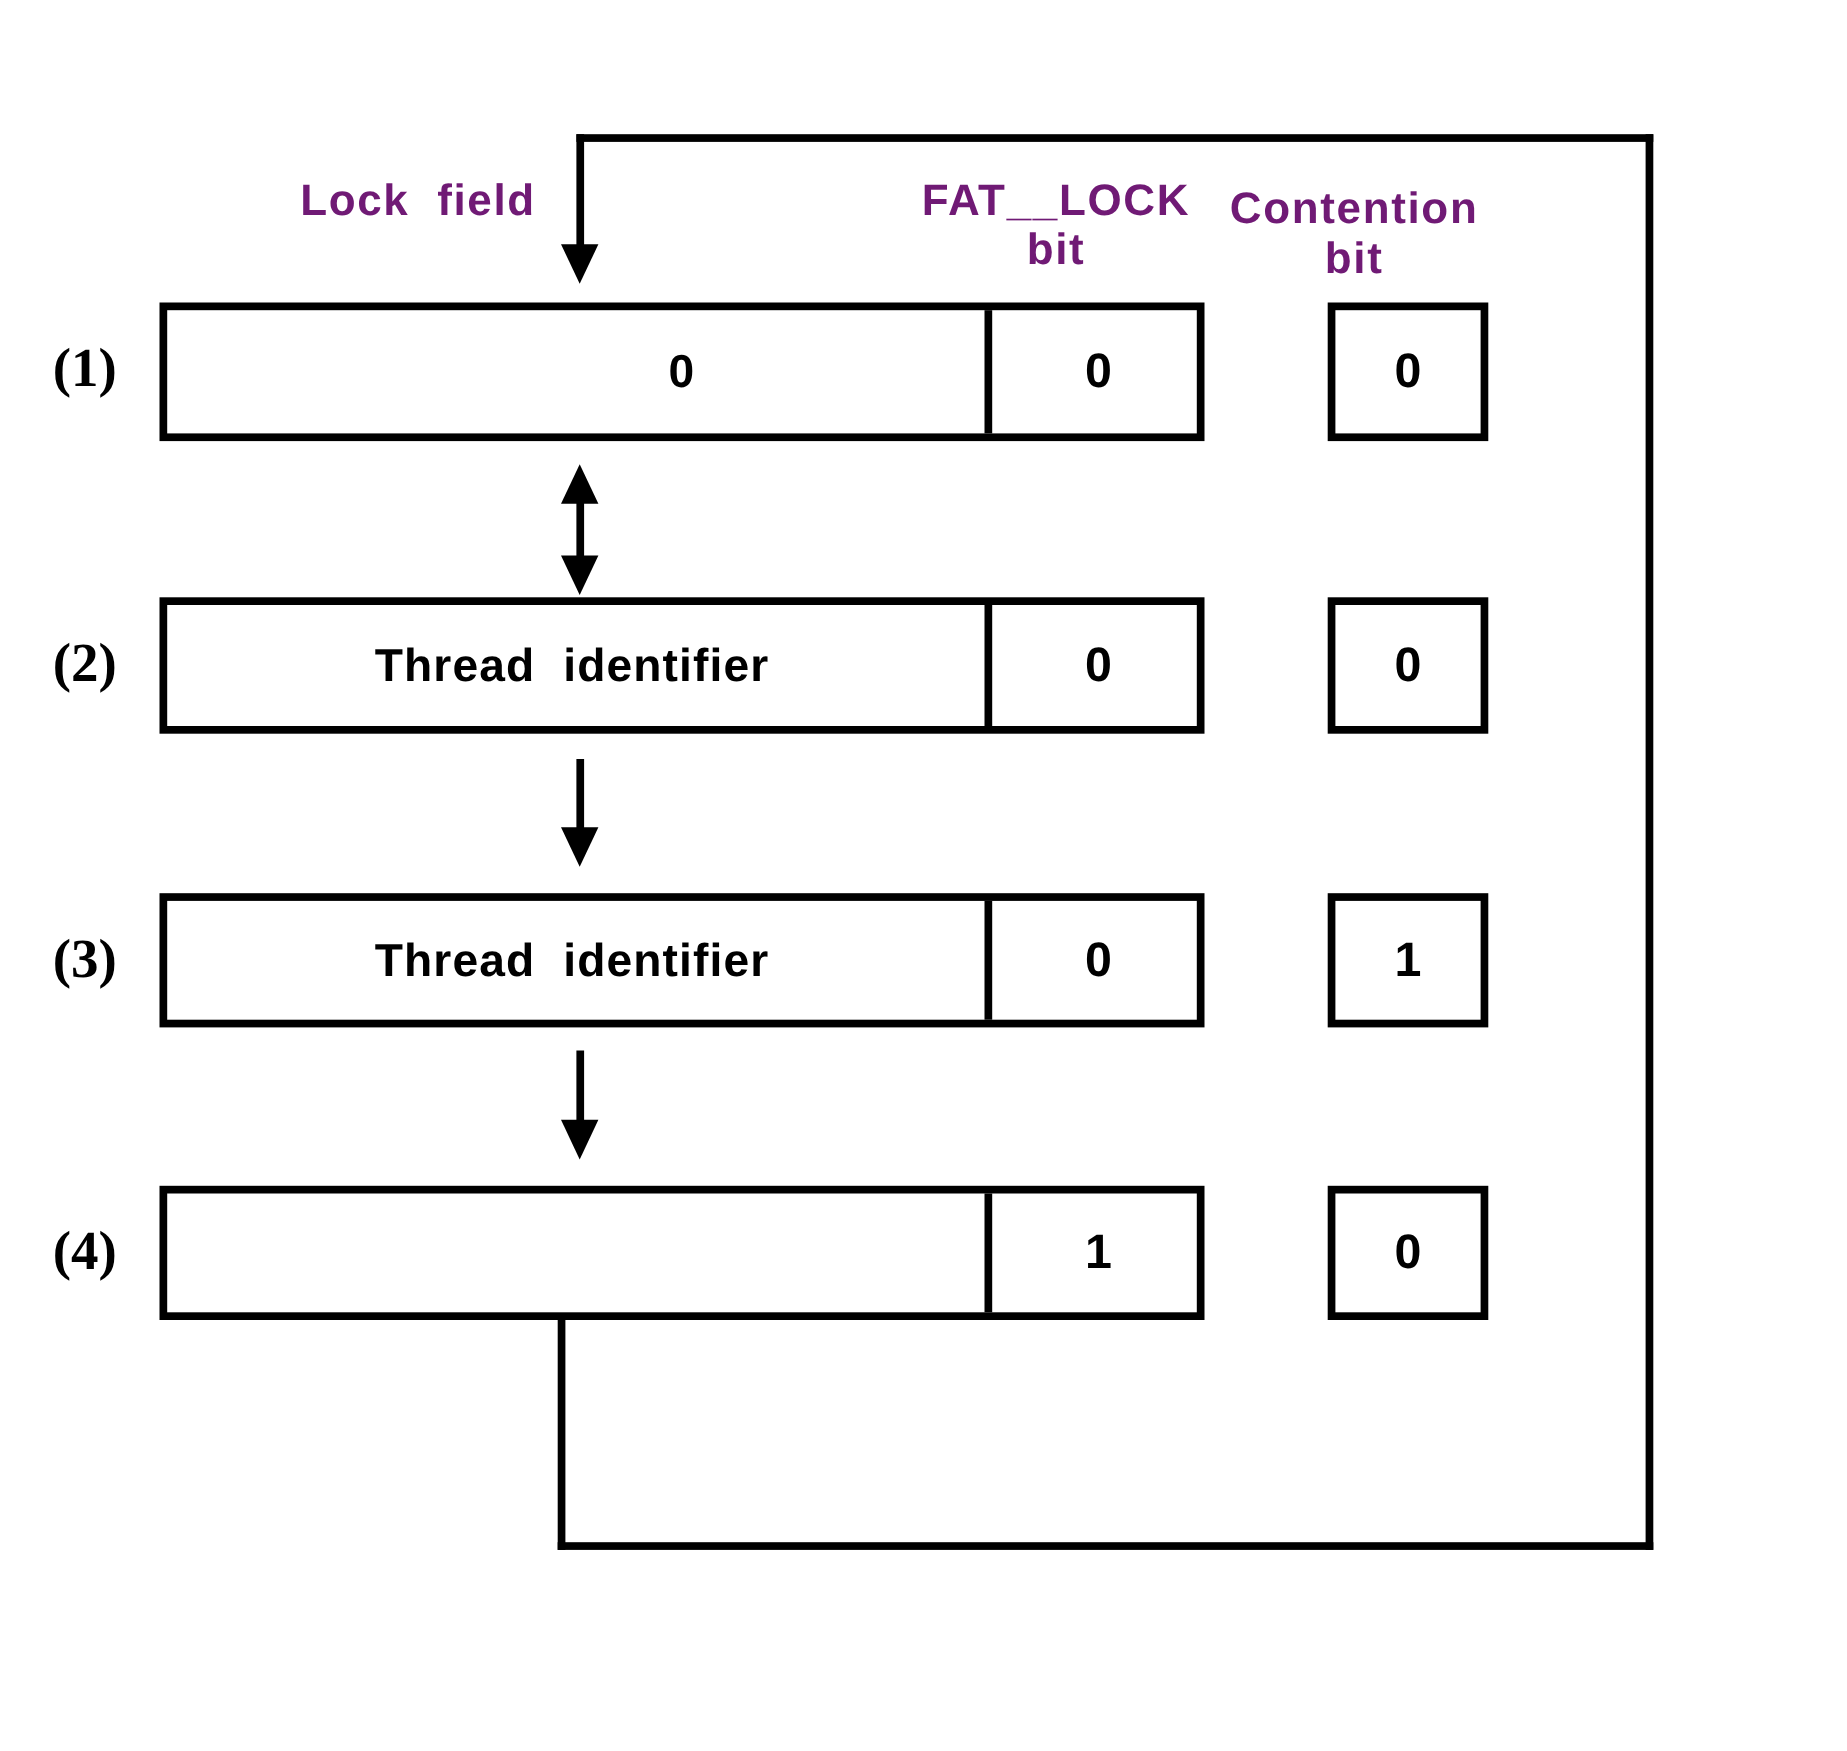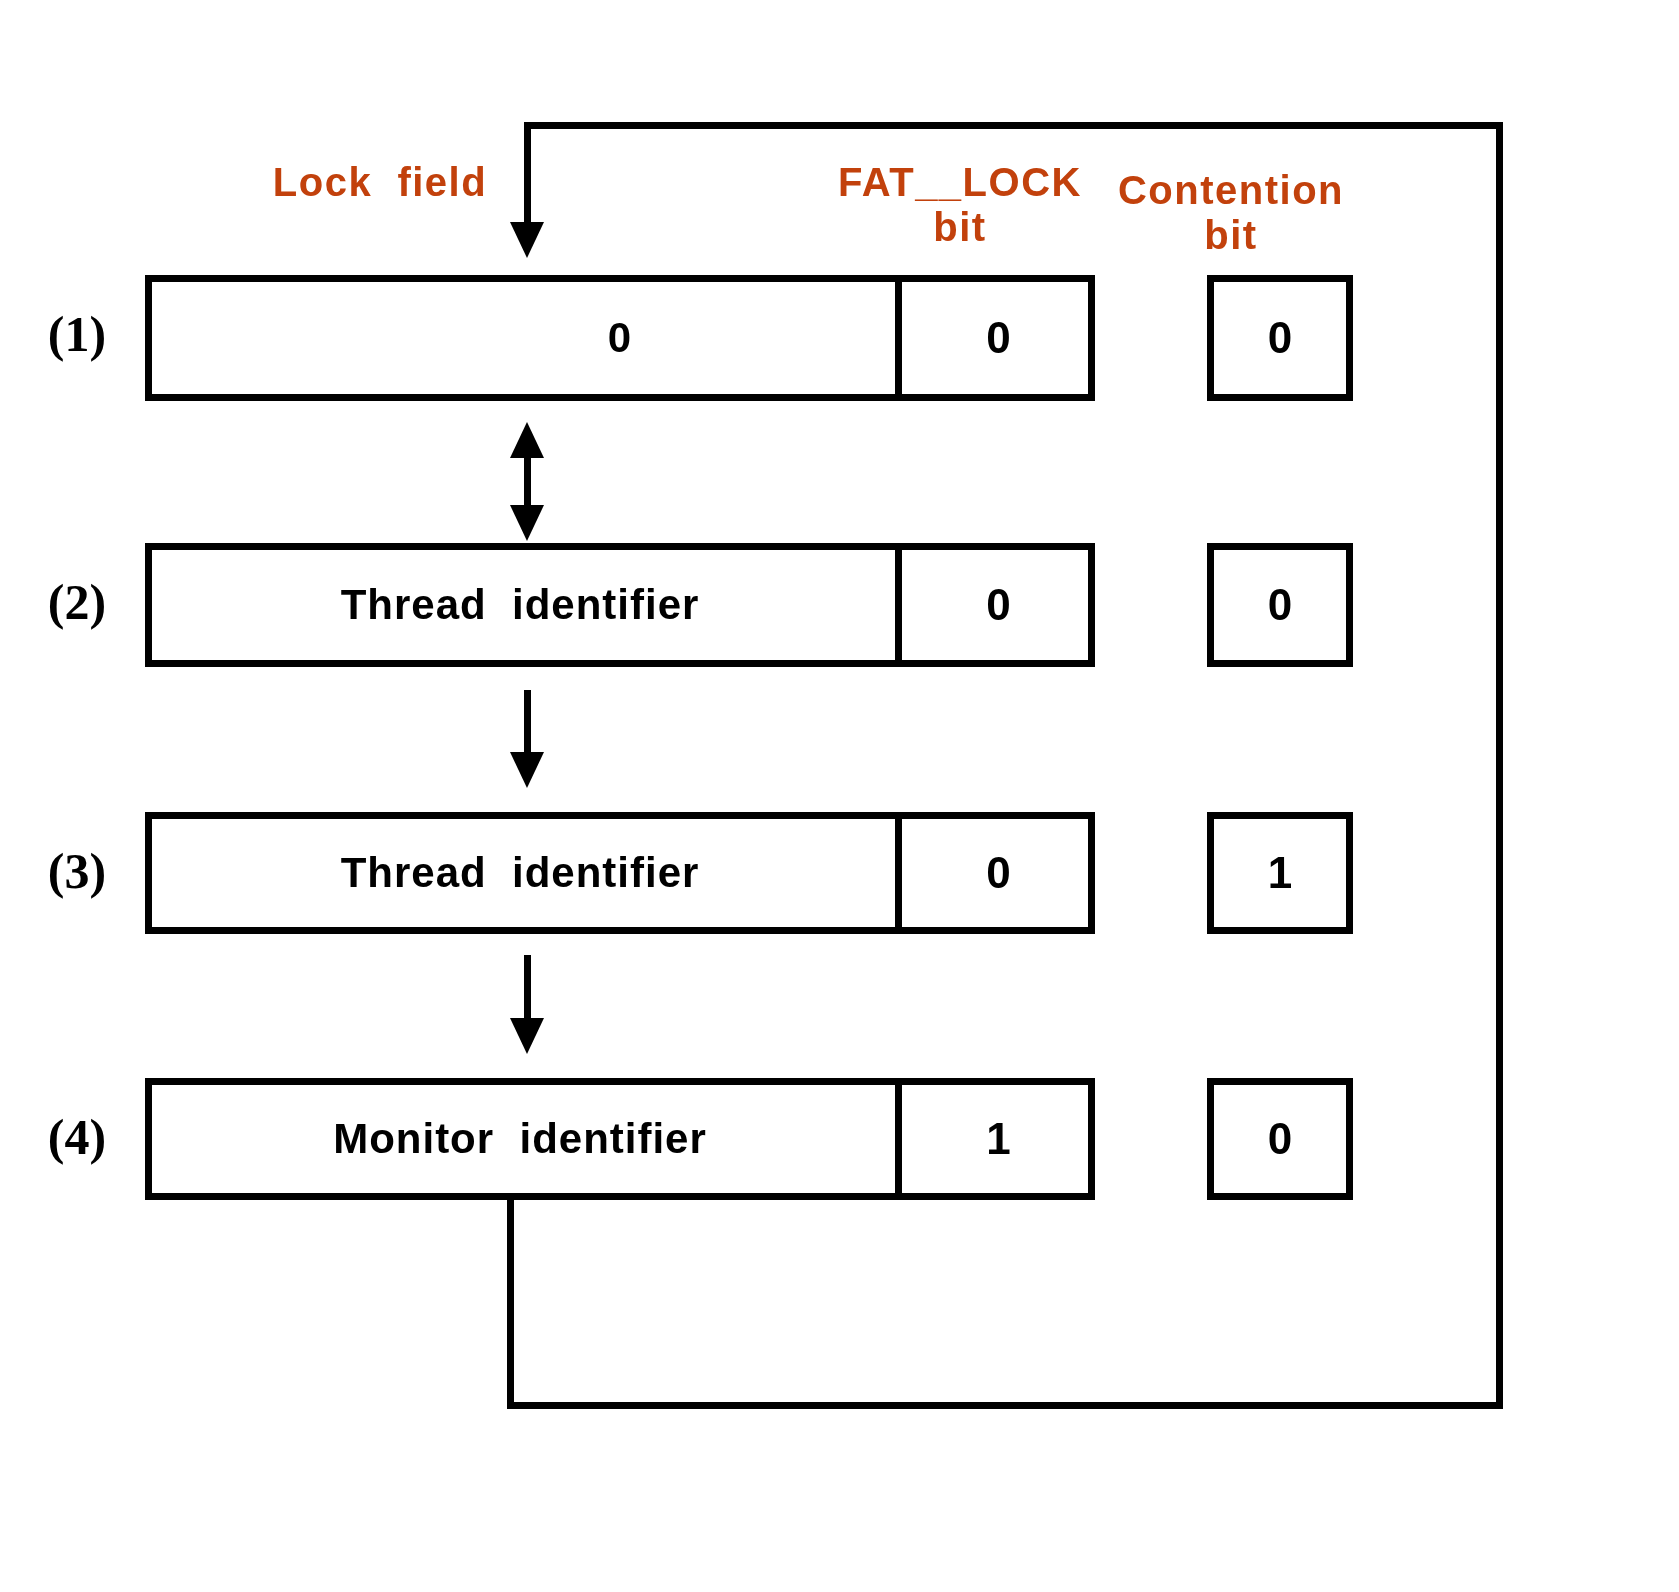--- a/index.html
+++ b/index.html
@@ -1,20 +1,20 @@
 <!DOCTYPE html>
 <html><head>
 <meta charset="utf-8">
 <style>
   html,body{margin:0;padding:0;background:#ffffff;}
   body{width:1679px;height:1592px;overflow:hidden;font-family:"Liberation Sans",sans-serif;color:#000;}
   #stage{position:relative;width:1679px;height:1592px;background:#fff;}
 
   
-  .hdr{position:absolute;text-align:center;font-size:40px;font-weight:600;letter-spacing:1.5px;line-height:1.12;color:#c2410c;white-space:pre;}
+  .hdr{position:absolute;text-align:center;font-size:40px;font-weight:600;letter-spacing:1.5px;line-height:1.12;color:#701a75;white-space:pre;}
   .hdr-lock{left:145px;top:160px;width:470px;}
   .hdr-fat{left:830px;top:160px;width:260px;}
   .hdr-cont{left:1100px;top:168px;width:262px;}
 
   
   .marker{position:absolute;left:22px;width:110px;text-align:center;font-family:"Liberation Serif",serif;font-weight:bold;font-size:50px;color:#000;}
 
   
   .wordrow{position:absolute;left:145px;}
   .lockbox{position:absolute;left:0;top:0;box-sizing:border-box;border:7px solid #000;background:#fff;display:flex;align-items:center;justify-content:center;}
@@ -94,21 +94,20 @@
   <div class="contbox" style="left:1207px;top:812px;width:146px;height:122px;">
     <span class="bitval">1</span>
   </div>
 
   <div class="vline" style="left:524px;top:955px;height:68px;"></div>
   <div class="arrowhead arrow-down" style="left:510px;top:1018px;"></div>
 
   <div class="marker" style="top:1108px;">(4)</div>
   <div class="wordrow" style="top:1078px;">
     <div class="lockbox" style="width:950px;height:122px;">
-      <span class="lbl" style="margin-right:200px;">Monitor  identifier</span>
       <div class="fatcell" style="left:743px;width:200px;">
         <span class="bitval">1</span>
       </div>
     </div>
   </div>
   <div class="contbox" style="left:1207px;top:1078px;width:146px;height:122px;">
     <span class="bitval">0</span>
   </div>
 
 </div>

